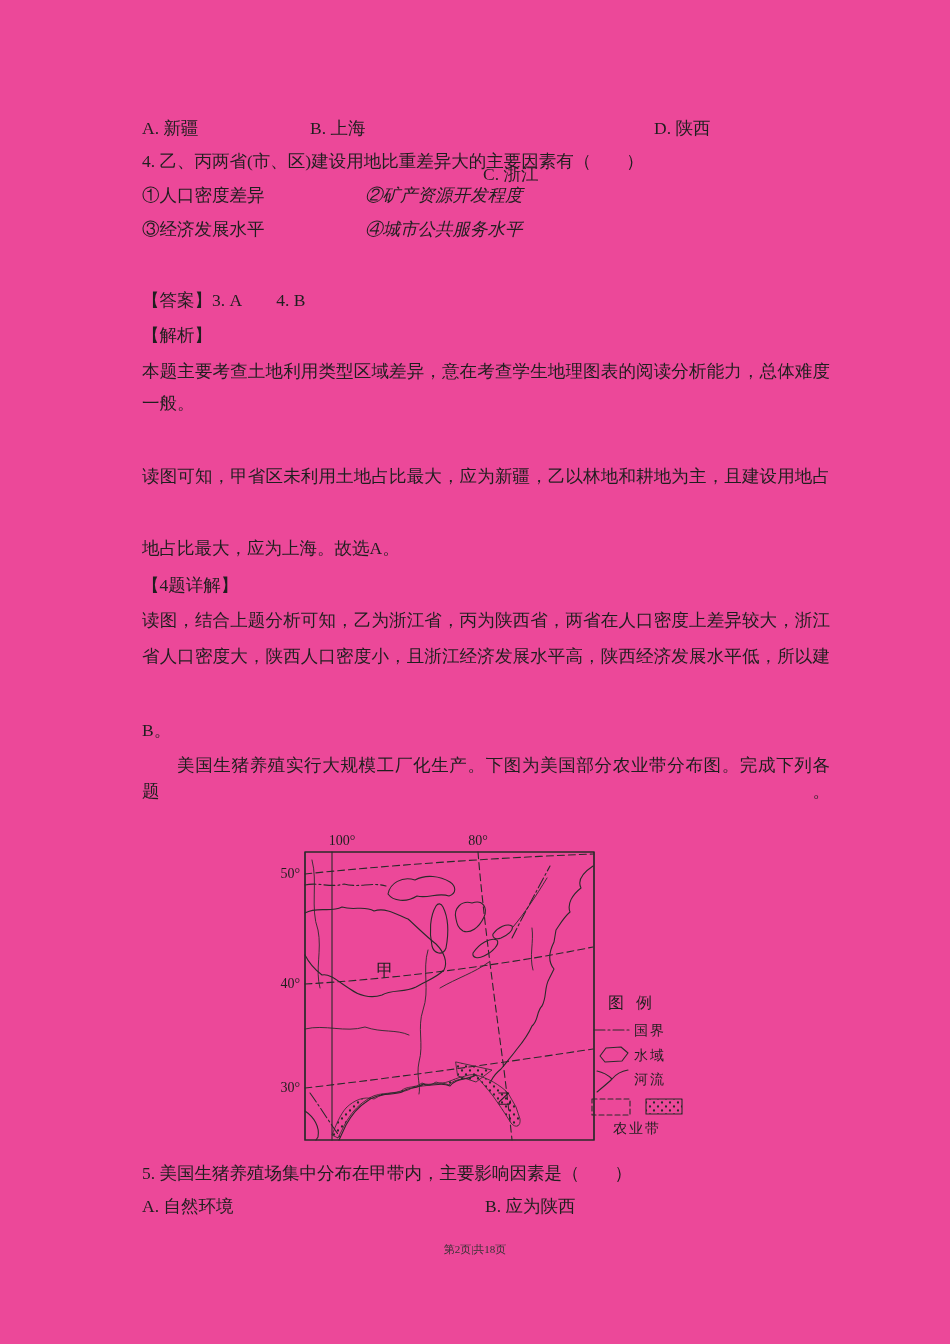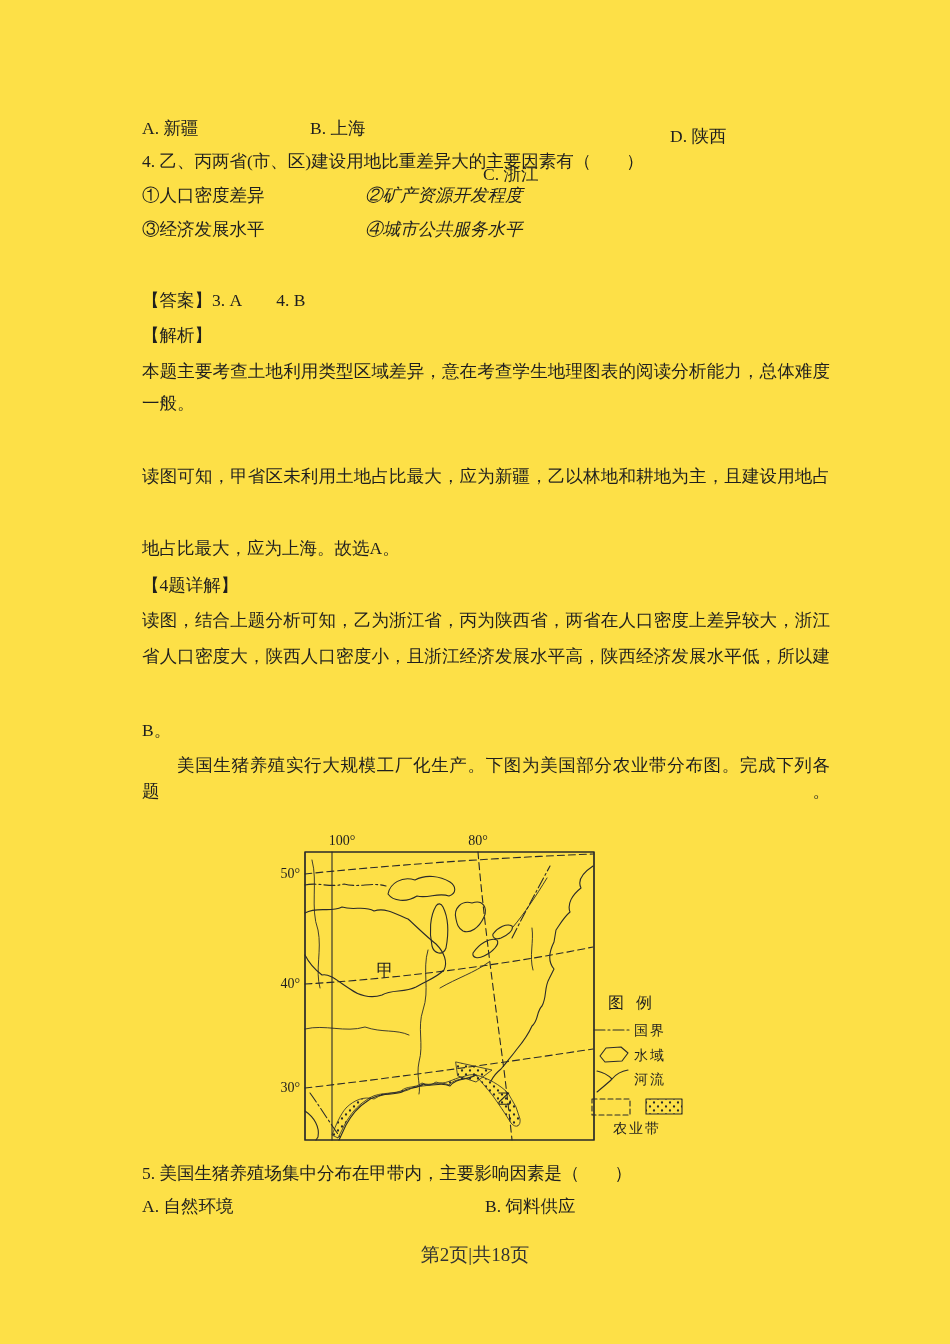--- a/index.html
+++ b/index.html
@@ -1,41 +1,41 @@
 <!DOCTYPE html>
 <html><head>
 <meta charset="utf-8">
 <style>
   html,body{margin:0;padding:0;background:#888;}
   .page{
     position:relative;
     width:950px;height:1344px;
-    background:#fde047;
+    background:#ec4899;
     font-family:"Liberation Serif","DejaVu Serif",serif;
     color:#1f1f1f;
     overflow:hidden;
   }
   .line{
     position:absolute;
     left:142px;width:688px;height:26px;
     font-size:17.5px;line-height:26px;
     white-space:nowrap;
   }
   .just{
     white-space:normal;
     text-align:justify;
     text-align-last:justify;
   }
   .indent{ text-indent:35px; }
   .cell{ position:absolute; top:0; white-space:nowrap; }
-  .c0{left:0;} .c1{left:168px;} .c2{left:341px;margin-top:46px;} .c3{left:528px;margin-top:8px;}
+  .c0{left:0;} .c1{left:168px;} .c2{left:341px;margin-top:46px;} .c3{left:512px;}
   .col2a{left:0;} .col2b{left:223px;font-style:italic;} .q5b{left:343px;}
   .footer{
     position:absolute; top:1242px; left:0; width:950px;
-    text-align:center; font-size:19px; color:#333;
+    text-align:center; font-size:11px; color:#333;
   }
   .map{
     position:absolute; left:260px; top:820px;
     width:460px; height:330px;
   }
   .map text{
     font-family:"Liberation Serif","DejaVu Serif",serif;
     fill:#1f1f1f; stroke:none;
   }
 </style>
@@ -144,17 +144,17 @@
     <text x="372" y="188" font-size="16" text-anchor="middle" letter-spacing="4">图 例</text>
     <text x="374" y="215" font-size="14" letter-spacing="2">国界</text>
     <text x="374" y="240" font-size="14" letter-spacing="2">水域</text>
     <text x="374" y="264" font-size="14" letter-spacing="2">河流</text>
     <text x="377" y="313" font-size="14" text-anchor="middle" letter-spacing="2">农业带</text>
   </svg>
 
   <div class="line" style="top:1160px">5. 美国生猪养殖场集中分布在甲带内，主要影响因素是（　　）</div>
   <div class="line" style="top:1193px">
     <span class="cell c0">A. 自然环境</span>
-    <span class="cell q5b">B. 饲料供应</span>
+    <span class="cell q5b">B. 应为陕西</span>
   </div>
 
   <div class="footer">第2页|共18页</div>
 </div>
 
 </body></html>

